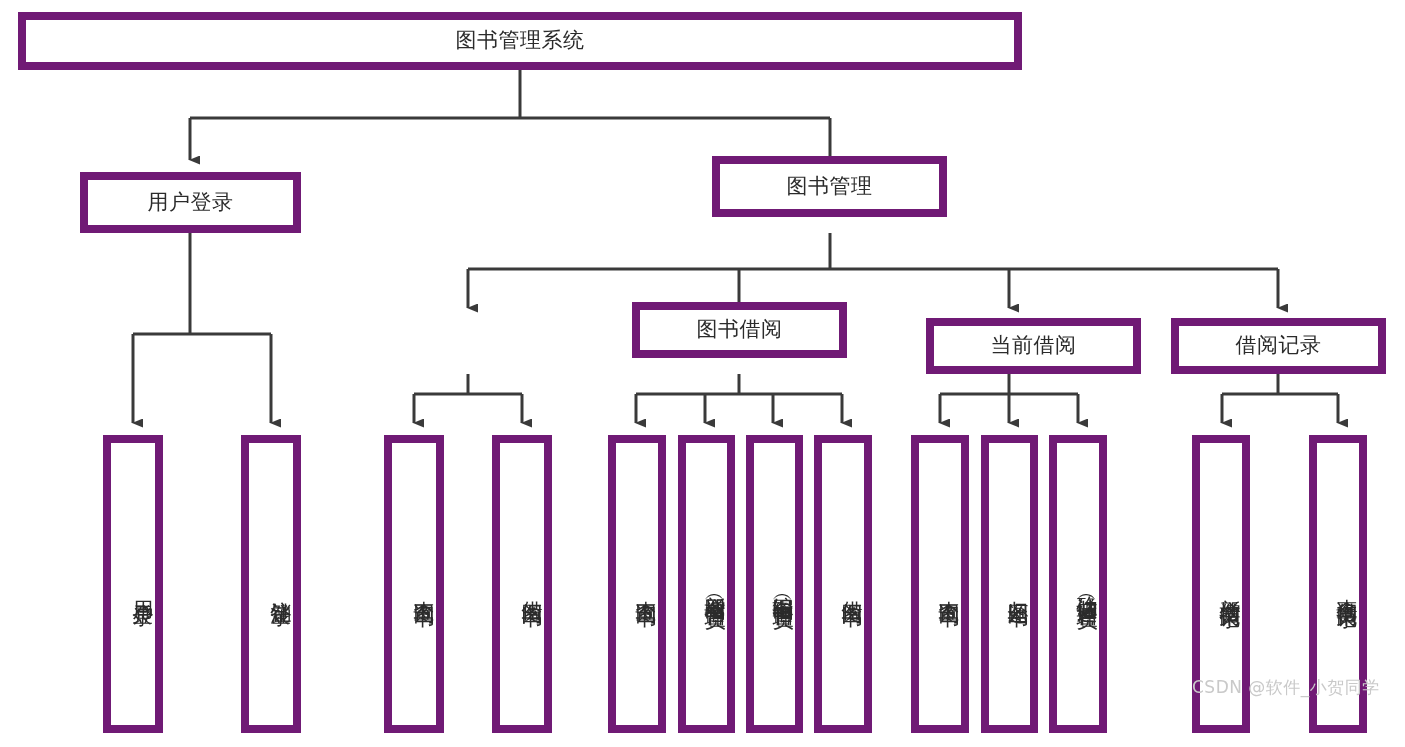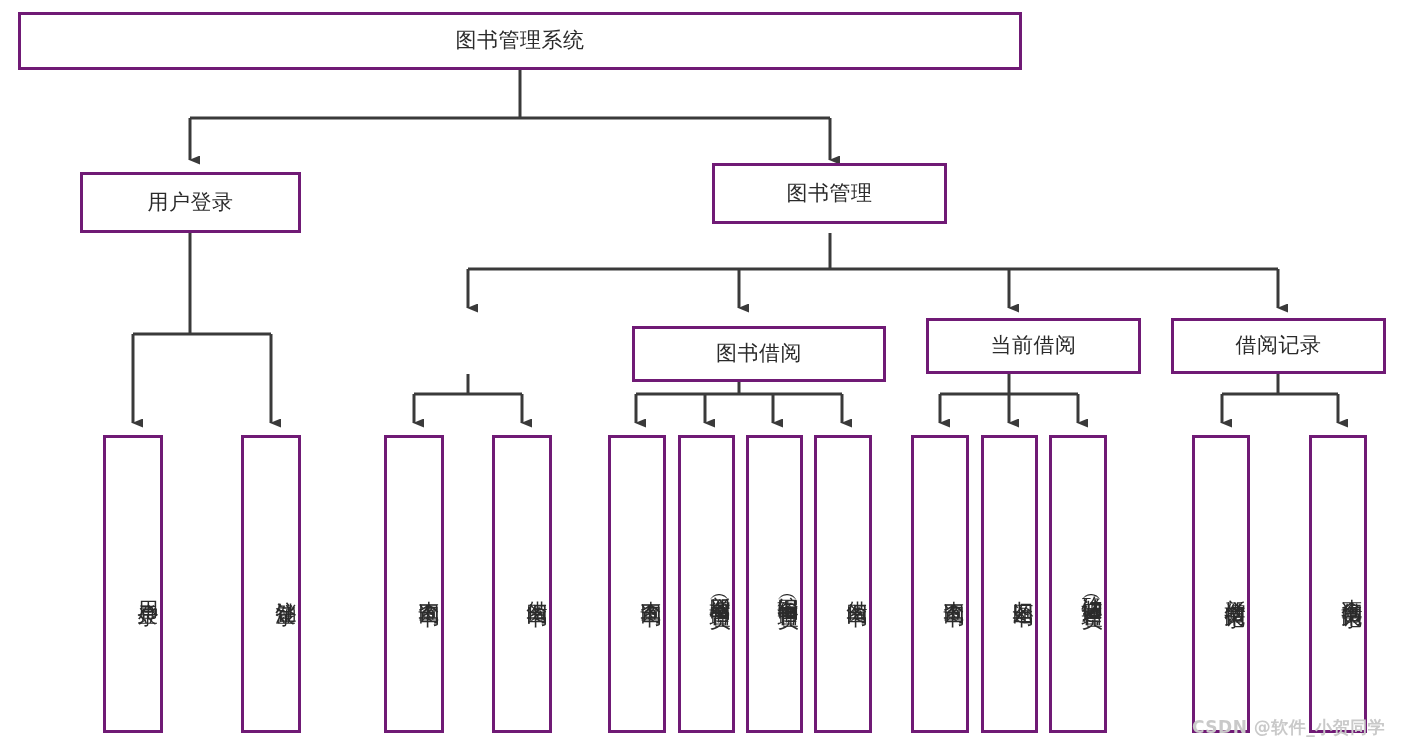--- a/index.html
+++ b/index.html
@@ -21,21 +21,21 @@
   #diagram-svg {
     position: absolute;
     left: 0;
     top: 0;
     width: 1405px;
     height: 747px;
   }
   .node {
     position: absolute;
     box-sizing: border-box;
-    border: 3px solid #701a75;
+    border: 8px solid #701a75;
     background: #ffffff;
     display: flex;
     align-items: center;
     justify-content: center;
     color: #2b2b2b;
   }
   .node-h {
     font-size: 21px;
     line-height: 1.2;
     letter-spacing: 0.5px;
@@ -120,25 +120,25 @@
     </g>
   </svg>
 
   <div class="node node-h" style="left:18px; top:12px; width:1004px; height:58px;">
     <span>图书管理系统</span>
   </div>
 
   <div class="node node-h" style="left:80px; top:172px; width:221px; height:61px;">
     <span>用户登录</span>
   </div>
-  <div class="node node-h" style="left:712px; top:163px; width:235px; height:61px;">
+  <div class="node node-h" style="left:712px; top:156px; width:235px; height:61px;">
     <span>图书管理</span>
   </div>
 
-  <div class="node node-h" style="left:632px; top:326px; width:254px; height:56px;">
+  <div class="node node-h" style="left:632px; top:302px; width:215px; height:56px;">
     <span>图书借阅</span>
   </div>
   <div class="node node-h" style="left:902px; top:318px; width:215px; height:56px;margin-left:24px;">
     <span>当前借阅</span>
   </div>
   <div class="node node-h" style="left:1171px; top:318px; width:215px; height:56px;text-align:center;">
     <span>借阅记录</span>
   </div>
 
   <div class="node node-v" style="left:103px; top:435px; width:60px; height:298px;">
@@ -178,15 +178,15 @@
     <span class="vlabel">确认归还（管理员）</span>
   </div>
 
   <div class="node node-v" style="left:1192px; top:435px; width:58px; height:298px;">
     <span class="vlabel">新增借阅记录</span>
   </div>
   <div class="node node-v" style="left:1309px; top:435px; width:58px; height:298px;">
     <span class="vlabel">查询借阅记录</span>
   </div>
 
-  <div class="watermark" style="left:1192px; top:716px;font-weight:bold;">CSDN @软件_小贺同学</div>
+  <div class="watermark" style="left:1192px; top:676px;">CSDN @软件_小贺同学</div>
 
 </div>
 
 </body></html>

